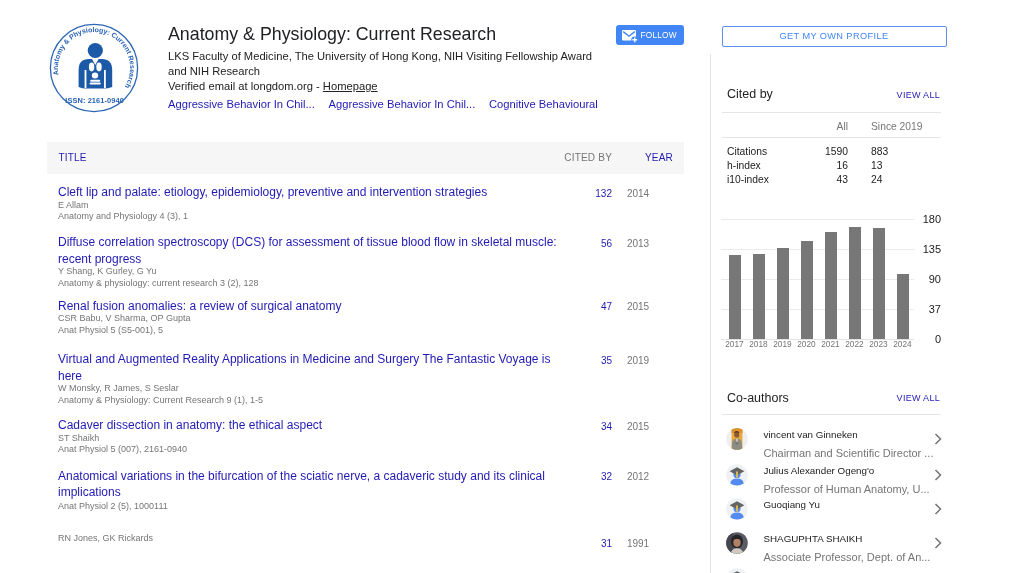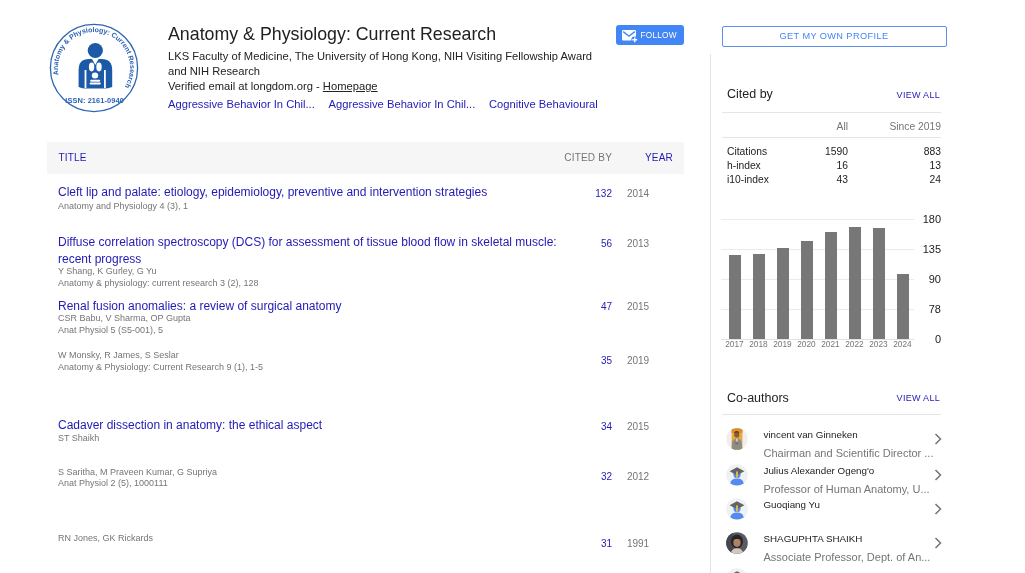--- a/index.html
+++ b/index.html
@@ -16,21 +16,21 @@
 .row .v{width:505px;font-size:9px;line-height:11.8px;color:#757575}
 .row .c{position:absolute;top:2.5px;left:478px;width:76px;text-align:right;font-size:10px;line-height:13px;color:#211ab4}
 .row .y{position:absolute;top:2.5px;left:545px;width:70px;text-align:center;font-size:10px;line-height:13px;color:#757575}
 
 .hr{position:absolute;height:1px;background:#e5e5e5;left:722px;width:219px}
 .sh{position:absolute;left:727px;font-size:12.5px;line-height:13px;color:#222}
 .va{position:absolute;width:100px;text-align:right;font-size:9px;line-height:11px;color:#211ab4;letter-spacing:0.3px}
 .srow{position:absolute;left:727px;width:214px;font-size:10.3px;line-height:12px}
 .srow .l1{position:absolute;left:0;top:0}
 .srow .n1{position:absolute;left:53px;width:68px;top:0;text-align:right}
-.srow .n2{position:absolute;left:133px;width:81px;top:0;text-align:right}
+.srow .n2{position:absolute;left:144px;width:81px;top:0;}
 .bar{position:absolute;width:12px;background:#777}
 .gl{position:absolute;left:721px;width:193px;height:1px;background:#ebebeb}
 .yl{position:absolute;width:40px;text-align:right;font-size:11px;line-height:12px;color:#222}
 .xl{position:absolute;width:24px;text-align:center;font-size:8.3px;line-height:10px;color:#757575}
 
 .co{position:absolute;left:725.5px;width:216px;height:34px}
 .co .nm{position:absolute;left:38px;top:2px;width:178px;font-size:9.8px;line-height:10.5px;color:#222;white-space:nowrap}
 .co .af{position:absolute;left:38px;top:20px;width:178px;font-size:11px;line-height:10.5px;color:#757575;white-space:nowrap}
 .co svg.av{position:absolute;left:0;top:0}
 .co svg.ch{position:absolute;left:208px;top:5px}
@@ -90,52 +90,55 @@
 </div>
 
 <div class="abs" style="left:47px;top:142px;width:637px;height:32px;background:#f6f6f6">
   <span class="abs lk" style="left:11.5px;top:0;line-height:32px;font-size:10px;letter-spacing:0.2px">TITLE</span>
   <span class="abs gr" style="left:460px;top:0;width:105px;line-height:32px;font-size:10px;letter-spacing:0.2px;text-align:right">CITED BY</span>
   <span class="abs lk" style="left:560px;top:0;width:66px;line-height:32px;font-size:10px;letter-spacing:0.2px;text-align:right">YEAR</span>
 </div>
 
 <div class="row" style="top:184.2px">
   <div class="t">Cleft lip and palate: etiology, epidemiology, preventive and intervention strategies</div>
+  <div class="a">E Allam</div>
   <div class="v">Anatomy and Physiology 4 (3), 1</div>
   <div class="c">132</div>
     <div class="y">2014</div>
 </div>
 <div class="row" style="top:234.2px">
   <div class="t">Diffuse correlation spectroscopy (DCS) for assessment of tissue blood flow in skeletal muscle: recent progress</div>
   <div class="a">Y Shang, K Gurley, G Yu</div>
   <div class="v">Anatomy &amp; physiology: current research 3 (2), 128</div>
   <div class="c">56</div>
     <div class="y">2013</div>
 </div>
 <div class="row" style="top:297.6px">
   <div class="t">Renal fusion anomalies: a review of surgical anatomy</div>
   <div class="a">CSR Babu, V Sharma, OP Gupta</div>
   <div class="v">Anat Physiol 5 (S5-001), 5</div>
   <div class="c">47</div>
     <div class="y">2015</div>
 </div>
 <div class="row" style="top:351px">
+  <div class="t">Virtual and Augmented Reality Applications in Medicine and Surgery The Fantastic Voyage is here</div>
   <div class="a">W Monsky, R James, S Seslar</div>
   <div class="v">Anatomy &amp; Physiology: Current Research 9 (1), 1-5</div>
   <div class="c">35</div>
     <div class="y">2019</div>
 </div>
 <div class="row" style="top:417px">
   <div class="t">Cadaver dissection in anatomy: the ethical aspect</div>
   <div class="a">ST Shaikh</div>
+  <div class="v">Anat Physiol 5 (007), 2161-0940</div>
   <div class="c">34</div>
     <div class="y">2015</div>
 </div>
 <div class="row" style="top:467.6px">
-  <div class="a">S Saritha, M Praveen Kumar, G Supriya</div>
+  <div class="t">Anatomical variations in the bifurcation of the sciatic nerve, a cadaveric study and its clinical implications</div>
   <div class="v">Anat Physiol 2 (5), 1000111</div>
   <div class="c">32</div>
     <div class="y">2012</div>
 </div>
 <div class="row" style="top:534.2px">
   <div class="a">RN Jones, GK Rickards</div>
   <div class="c">31</div>
     <div class="y">1991</div>
 </div>
 
@@ -171,21 +174,21 @@
   </div>
 
 <div class="gl" style="top:219.3px"></div>
 <div class="gl" style="top:249.3px"></div>
 <div class="gl" style="top:279.3px"></div>
 <div class="gl" style="top:309.3px"></div>
 <div class="gl" style="top:339.3px;background:#e2e2e2"></div>
 <div class="yl" style="left:901px;top:213.2px">180</div>
 <div class="yl" style="left:901px;top:243.2px">135</div>
 <div class="yl" style="left:901px;top:273.2px">90</div>
-<div class="yl" style="left:901px;top:303.2px">78</div>
+<div class="yl" style="left:901px;top:303.2px">37</div>
 <div class="yl" style="left:901px;top:333.2px">0</div>
 <div class="bar" style="left:728.9px;top:255.3px;height:84.0px"></div>
 <div class="bar" style="left:752.9px;top:254.2px;height:85.1px"></div>
 <div class="bar" style="left:776.9px;top:247.9px;height:91.4px"></div>
 <div class="bar" style="left:800.9px;top:241.1px;height:98.2px"></div>
 <div class="bar" style="left:824.9px;top:231.9px;height:107.4px"></div>
 <div class="bar" style="left:848.9px;top:226.9px;height:112.4px"></div>
 <div class="bar" style="left:872.9px;top:227.9px;height:111.4px"></div>
 <div class="bar" style="left:896.9px;top:274.0px;height:65.3px"></div>
 <div class="xl" style="left:722.4px;top:339px">2017</div>

